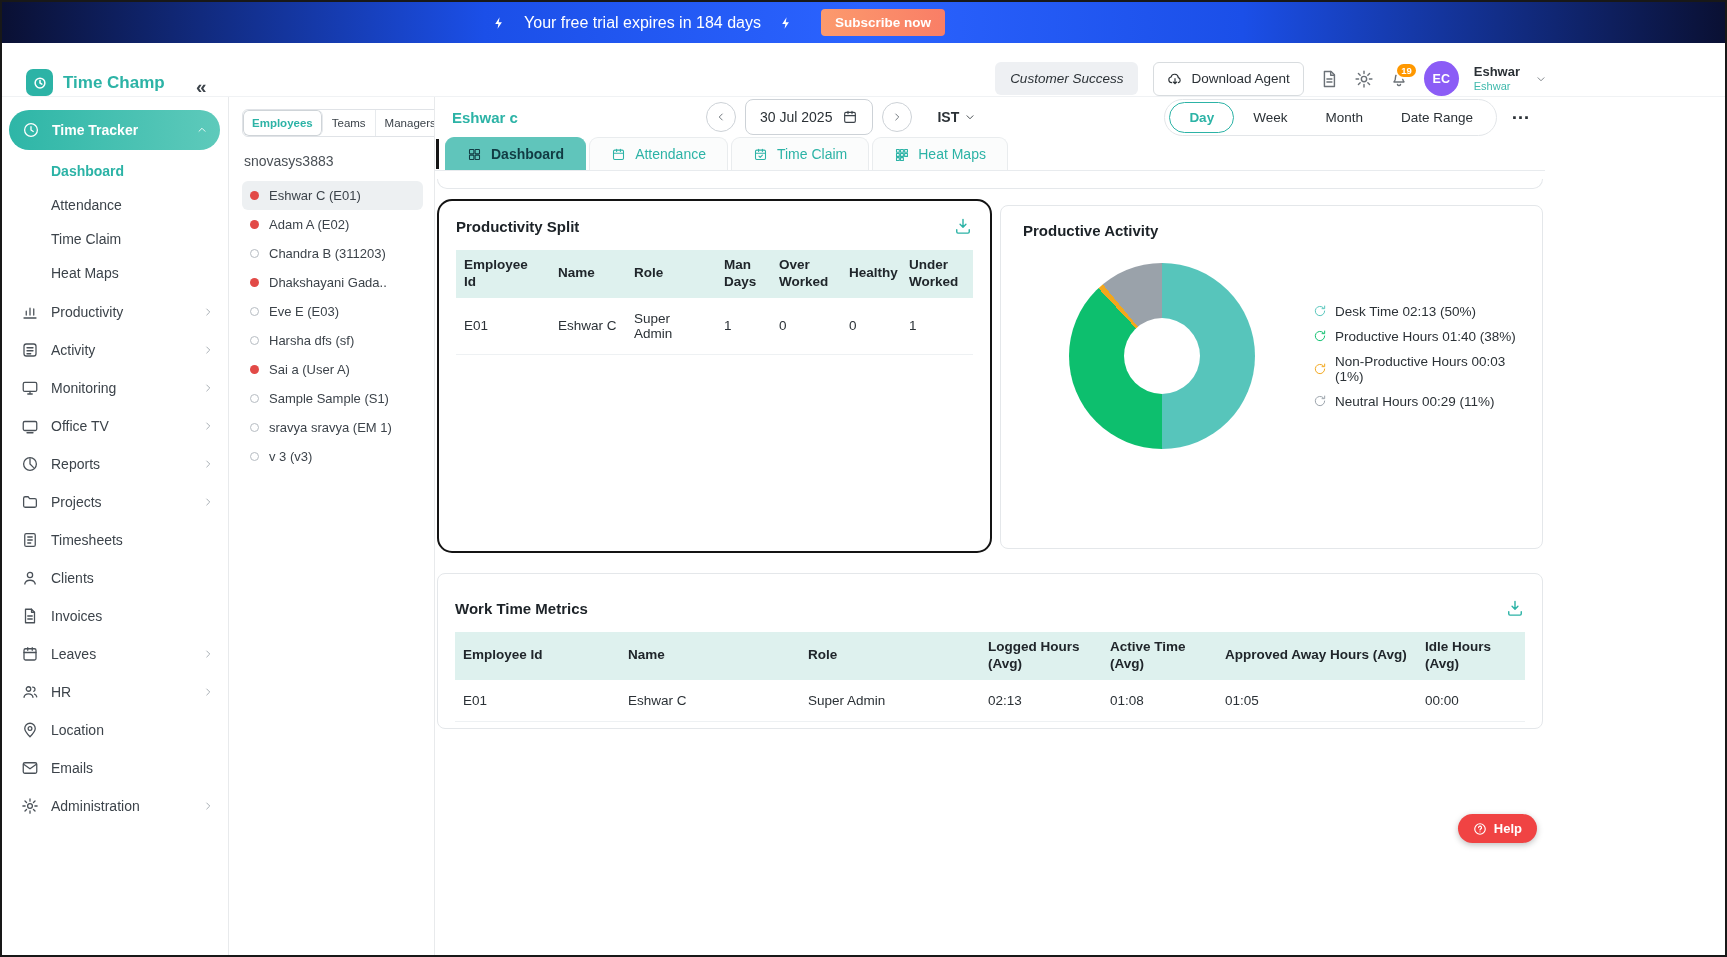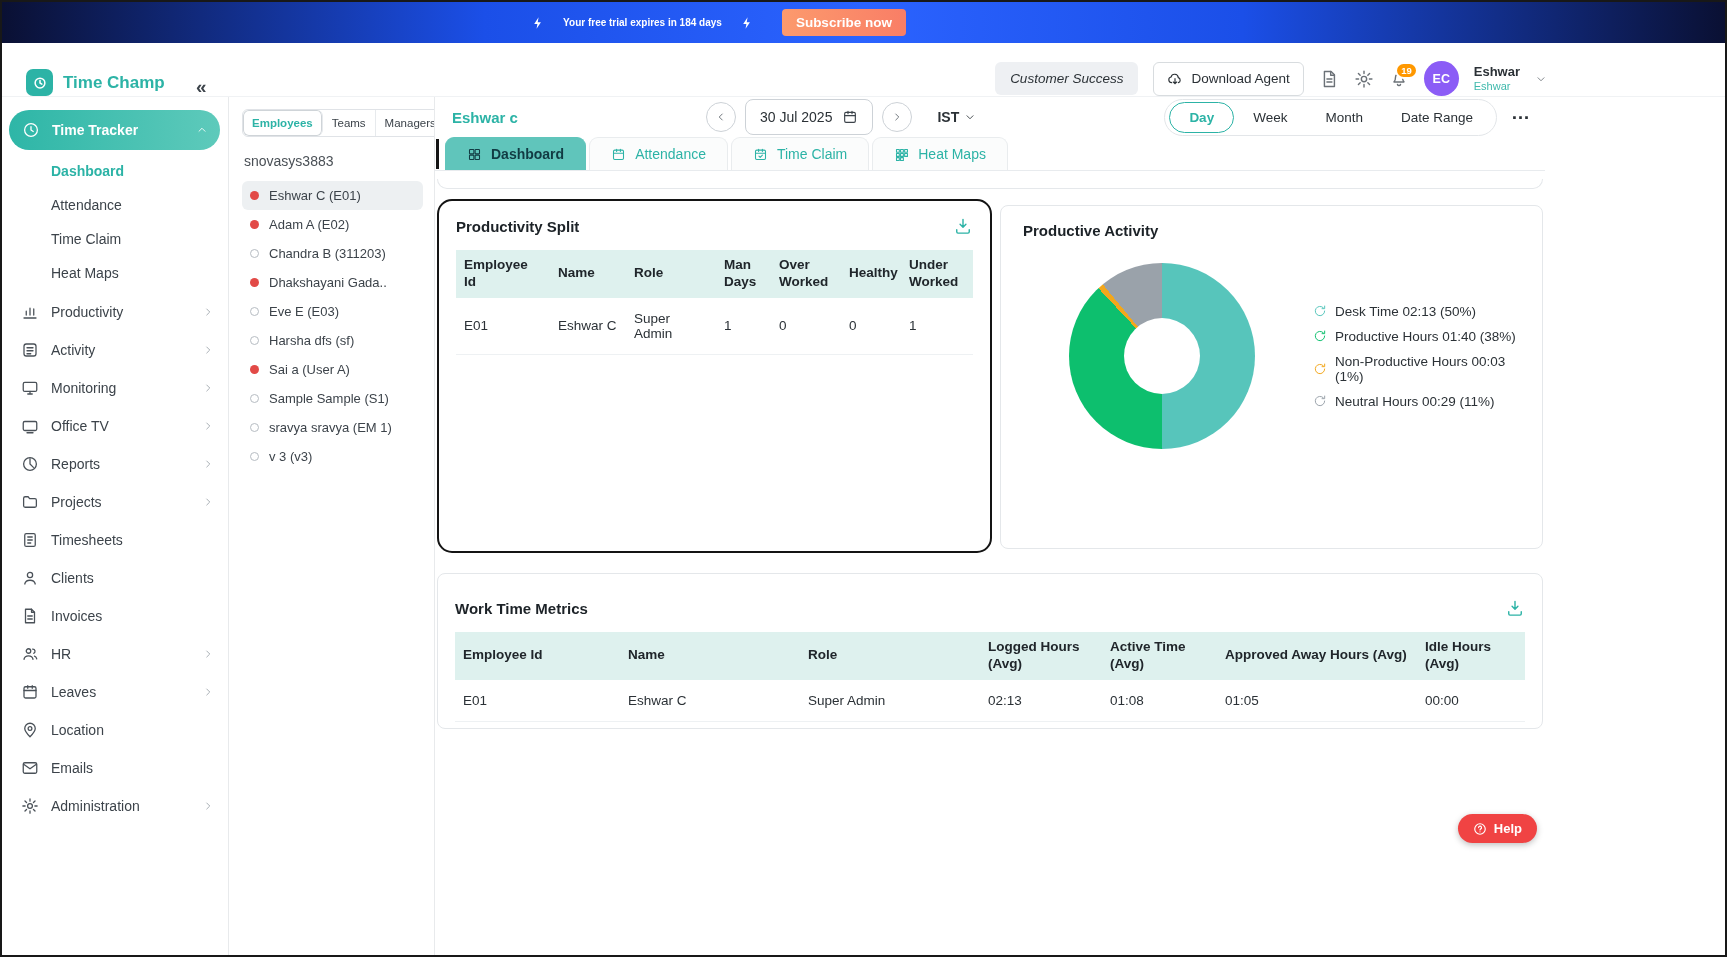--- a/index.html
+++ b/index.html
@@ -11,21 +11,21 @@
   .icon { display:inline-flex; align-items:center; justify-content:center; flex:0 0 auto; }
   .icon svg { width:100%; height:100%; }
   .icon svg, .icon svg * { fill:none; stroke:currentColor; stroke-width:1.7; stroke-linecap:round; stroke-linejoin:round; }
   .icon.filled svg, .icon.filled svg * { fill:currentColor; stroke:none; }
   .i12{width:12px;height:12px} .i14{width:14px;height:14px} .i15{width:15px;height:15px}
   .i16{width:16px;height:16px} .i18{width:18px;height:18px} .i20{width:20px;height:20px}
 
   
   .banner { height:41px; flex:0 0 41px; background:linear-gradient(90deg,#0a1033 0%,#1b4fe8 28%,#2b63ff 50%,#1b4fe8 72%,#0a1033 100%); display:flex; align-items:center; justify-content:center; padding-right:290px; }
   .banner-inner { display:flex; align-items:center; gap:18px; }
-  .banner-text { color:#fff; font-size:10px; font-weight:700; }
+  .banner-text { color:#fff; font-size:16px; font-weight:400; }
   .bolt { color:#fff; }
   .subscribe-btn { margin-left:10px; background:linear-gradient(90deg,#fc9a6d,#f97e66); color:#fff; border:none; border-radius:4px; padding:6px 14px; font-size:13.5px; font-weight:600; cursor:pointer; font-family:inherit; }
 
   
   .topbar { height:54px; flex:0 0 54px; background:#fff; display:flex; align-items:flex-end; border-bottom:1px solid #f0f2f4; }
   .brand { display:flex; align-items:center; gap:10px; padding-left:24px; width:182px; }
   .logo-mark { width:27px; height:27px; border-radius:7px; background:#2cb3a6; display:flex; align-items:center; justify-content:center; color:#fff; }
   .logo-mark .icon svg *{ stroke:#fff; stroke-width:2; }
   .brand-name { color:#2cb3a6; font-size:17px; font-weight:700; white-space:nowrap; }
   .collapse-btn { background:none; border:none; font-size:19px; font-weight:700; color:#3c434a; cursor:pointer; margin-left:12px; line-height:1; font-family:inherit; }
@@ -334,39 +334,39 @@
             <svg viewBox="0 0 24 24">
               <path d="M6 3h8l4 4v14H6z"></path>
               <path d="M14 3v4h4M9 12h6M9 16h6"></path>
             </svg>
           </span>
         <span>Invoices</span>
       </div>
       <div class="nav-item">
         <span class="nav-ic icon i18">
             <svg viewBox="0 0 24 24">
+              <rect x="4" y="5" width="16" height="15" rx="2"></rect>
+              <path d="M4 10h16M9 3.5V7M15 3.5V7"></path>
+            </svg>
+          </span>
+        <span>Leaves</span>
+        <span class="nav-chev icon i12">
+            <svg viewBox="0 0 24 24">
+              <path d="M9.5 6l6 6-6 6"></path>
+            </svg>
+          </span>
+      </div>
+      <div class="nav-item">
+        <span class="nav-ic icon i18">
+            <svg viewBox="0 0 24 24">
               <circle cx="10" cy="8" r="3"></circle>
               <path d="M4 19c.6-3 2.8-4.5 6-4.5s5.4 1.5 6 4.5M15.5 5.4a3 3 0 011.5 5.7M18 14.8c1.6.6 2.6 1.9 3 3.7"></path>
             </svg>
           </span>
         <span>HR</span>
-        <span class="nav-chev icon i12">
-            <svg viewBox="0 0 24 24">
-              <path d="M9.5 6l6 6-6 6"></path>
-            </svg>
-          </span>
-      </div>
-      <div class="nav-item">
-        <span class="nav-ic icon i18">
-            <svg viewBox="0 0 24 24">
-              <rect x="4" y="5" width="16" height="15" rx="2"></rect>
-              <path d="M4 10h16M9 3.5V7M15 3.5V7"></path>
-            </svg>
-          </span>
-        <span>Leaves</span>
         <span class="nav-chev icon i12">
             <svg viewBox="0 0 24 24">
               <path d="M9.5 6l6 6-6 6"></path>
             </svg>
           </span>
       </div>
       <div class="nav-item">
         <span class="nav-ic icon i18">
             <svg viewBox="0 0 24 24">
               <path d="M12 21c-4-4-7-7.3-7-11a7 7 0 0114 0c0 3.7-3 7-7 11z"></path>

